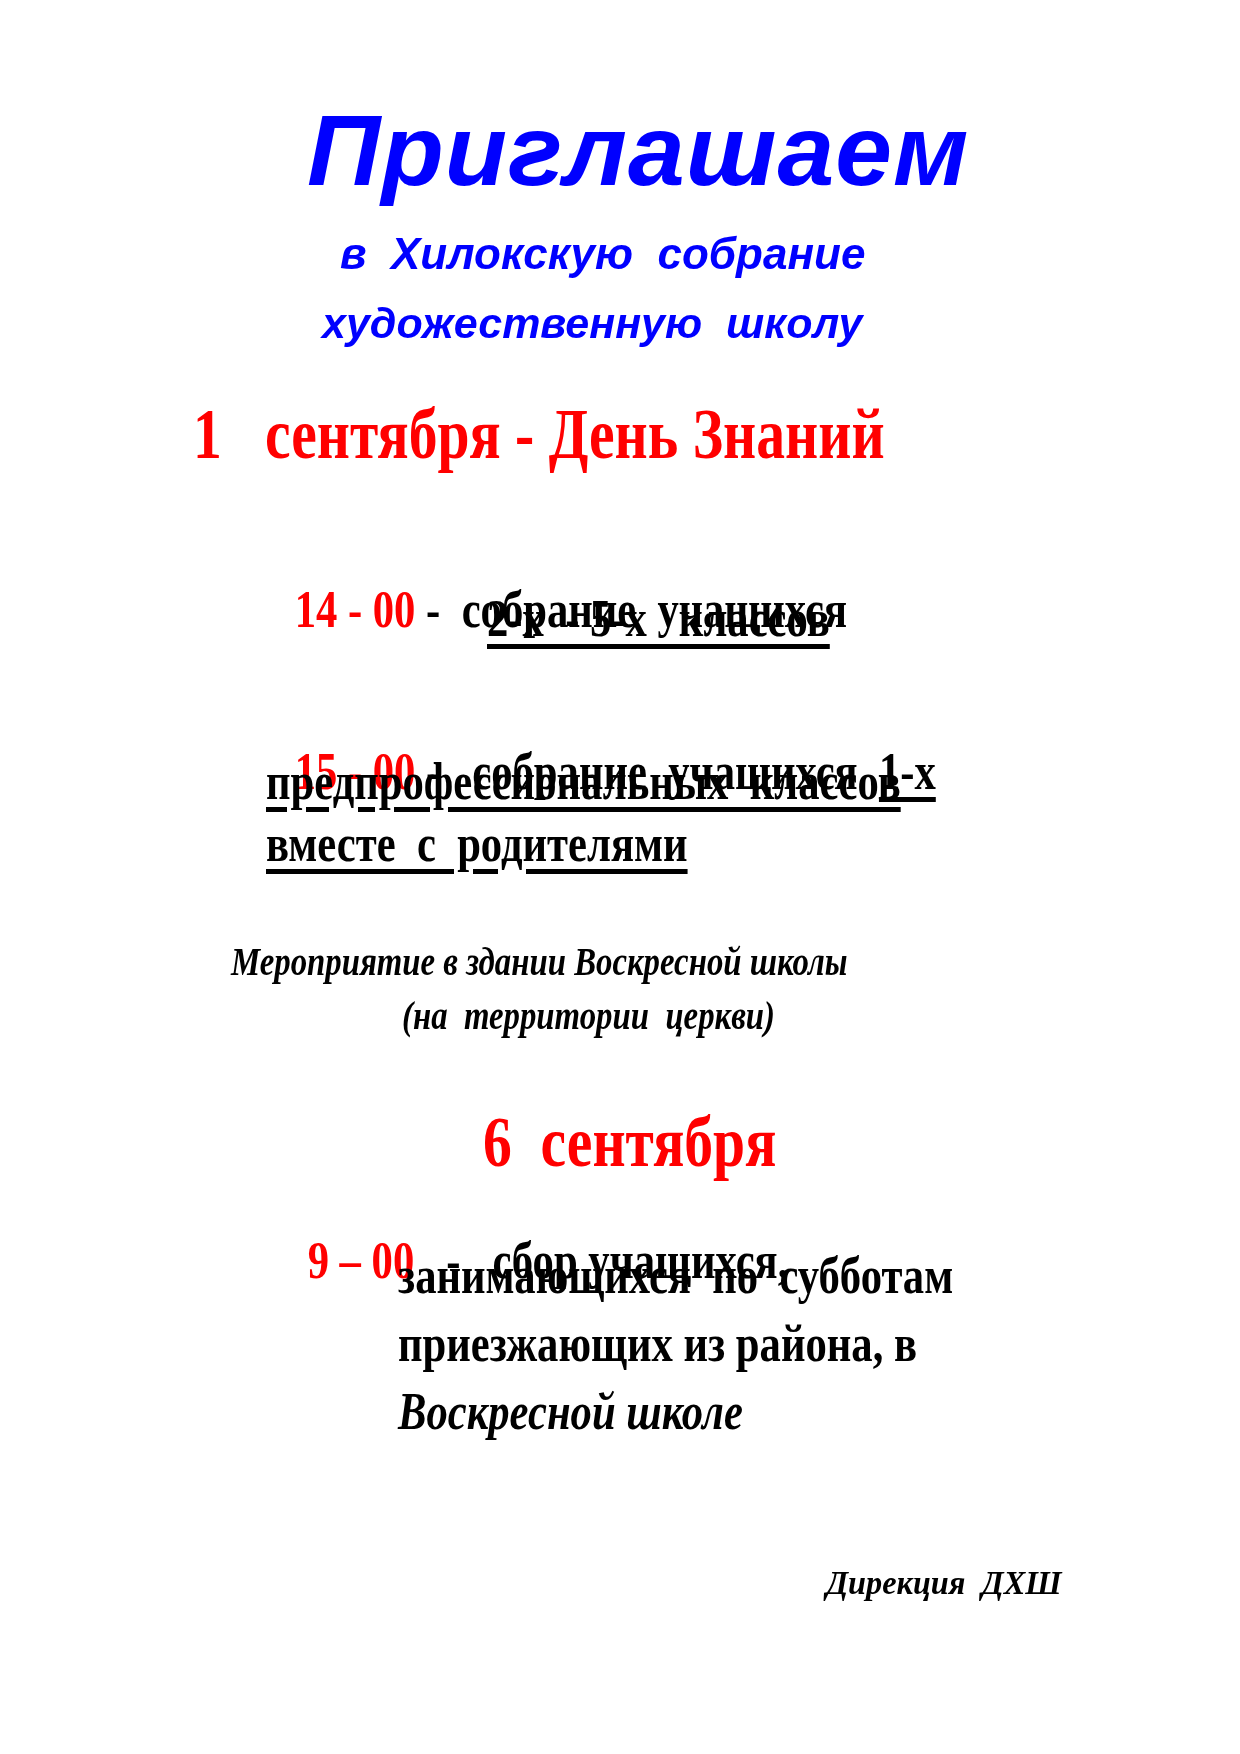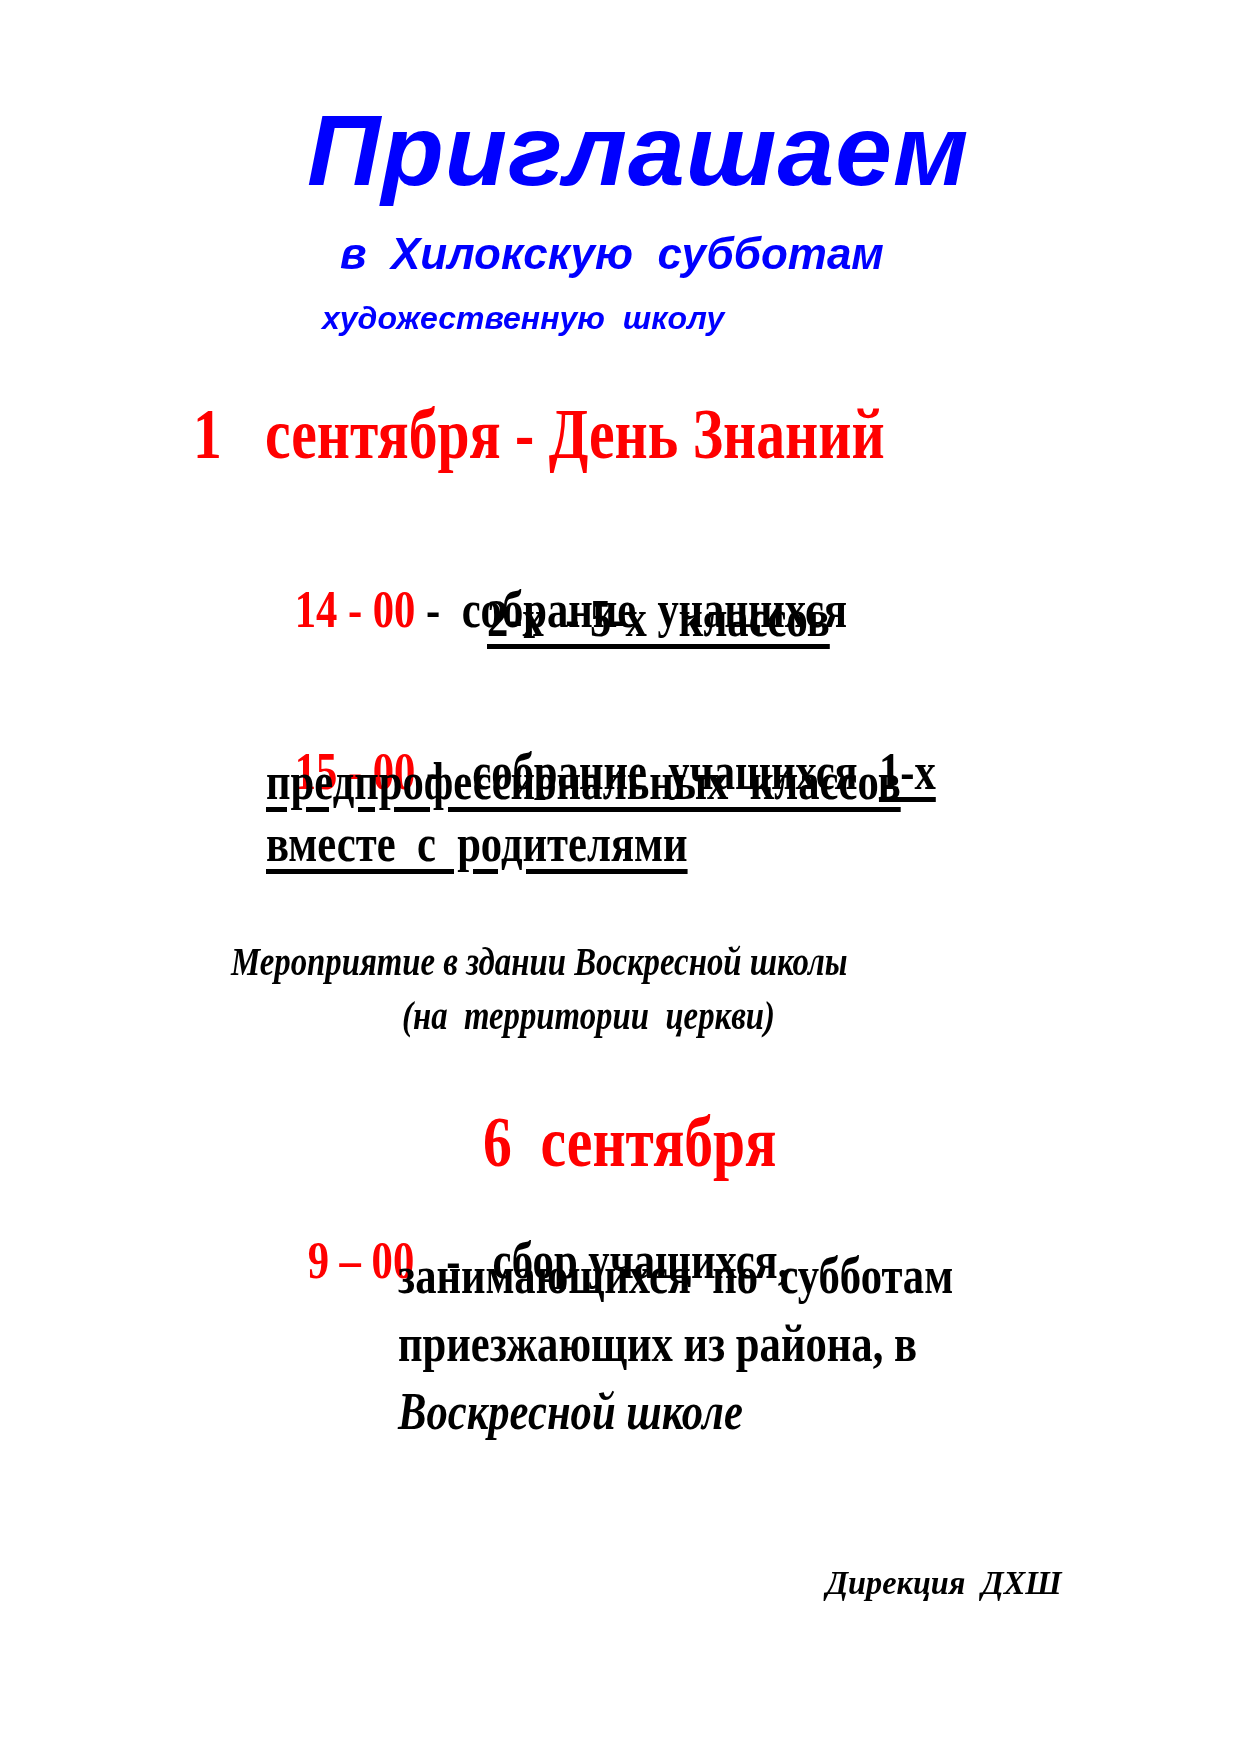--- a/index.html
+++ b/index.html
@@ -7,21 +7,21 @@
     .abs { position: absolute; white-space: pre; line-height: 1; }
     .sans { font-family: "Liberation Sans", "DejaVu Sans", sans-serif; font-weight: bold; font-style: italic; }
     .serif { font-family: "Liberation Serif", "DejaVu Serif", serif; font-weight: bold; }
     .blue { color: #0000FF; }
     .red { color: #FF0000; }
     .black { color: #000000; }
     .ul { text-decoration: underline; text-decoration-thickness: 5px; text-underline-offset: 8px; }
 
     #title { left: 307px; top: 100px; font-size: 100px; transform: scaleX(1.02); transform-origin: 0 0; letter-spacing: 1px; }
     #sub1 { left: 340px; top: 232px; font-size: 44px; }
-    #sub2 { left: 322px; top: 302px; font-size: 32px; }
+    #sub2 { left: 322px; top: 302px; font-size: 43px; }
 
     #day1 { left: 193px; top: 398px; font-size: 72px; transform: scaleX(0.8); transform-origin: 0 0; }
     #t1 { left: 252px; top: 532px; font-size: 52px; transform: scaleX(0.82); transform-origin: 0 0; }
     #t1b { left: 487px; top: 593px; font-size: 52px; transform: scaleX(0.82); transform-origin: 0 0; }
 
     #t2 { left: 252px; top: 694px; font-size: 52px; transform: scaleX(0.82); transform-origin: 0 0; }
     #t2b { left: 266px; top: 756px; font-size: 52px; transform: scaleX(0.82); transform-origin: 0 0; }
     #t2c { left: 266px; top: 818px; font-size: 52px; transform: scaleX(0.82); transform-origin: 0 0; }
 
     #loc1 { left: 231px; top: 942px; font-size: 40px; font-style: italic; transform: scaleX(0.82); transform-origin: 0 0; }
@@ -34,21 +34,21 @@
     #t3d { left: 398px; top: 1386px; font-size: 52px; font-style: italic; transform: scaleX(0.82); transform-origin: 0 0; }
 
     #sign { left: 826px; top: 1566px; font-size: 34px; font-style: italic; transform: scaleX(0.95); transform-origin: 0 0; }
   </style>
 </head>
 <body>
 
 <div>
 
   <div id="title" class="abs sans blue">Приглашаем</div>
-  <div id="sub1" class="abs sans blue">в  Хилокскую  субботам</div>
+  <div id="sub1" class="abs sans blue">в  Хилокскую  собрание</div>
   <div id="sub2" class="abs sans blue">художественную  школу</div>
 
   <div id="day1" class="abs serif red">1   сентября - День Знаний</div>
 
   <div id="t1" class="abs serif">
     <span class="red">14 - 00</span><span class="black"> -  </span><span class="black">собрание  учащихся</span>
   </div>
   <div id="t1b" class="abs serif black ul">2-х  - 5-х   классов</div>
 
   <div id="t2" class="abs serif">

